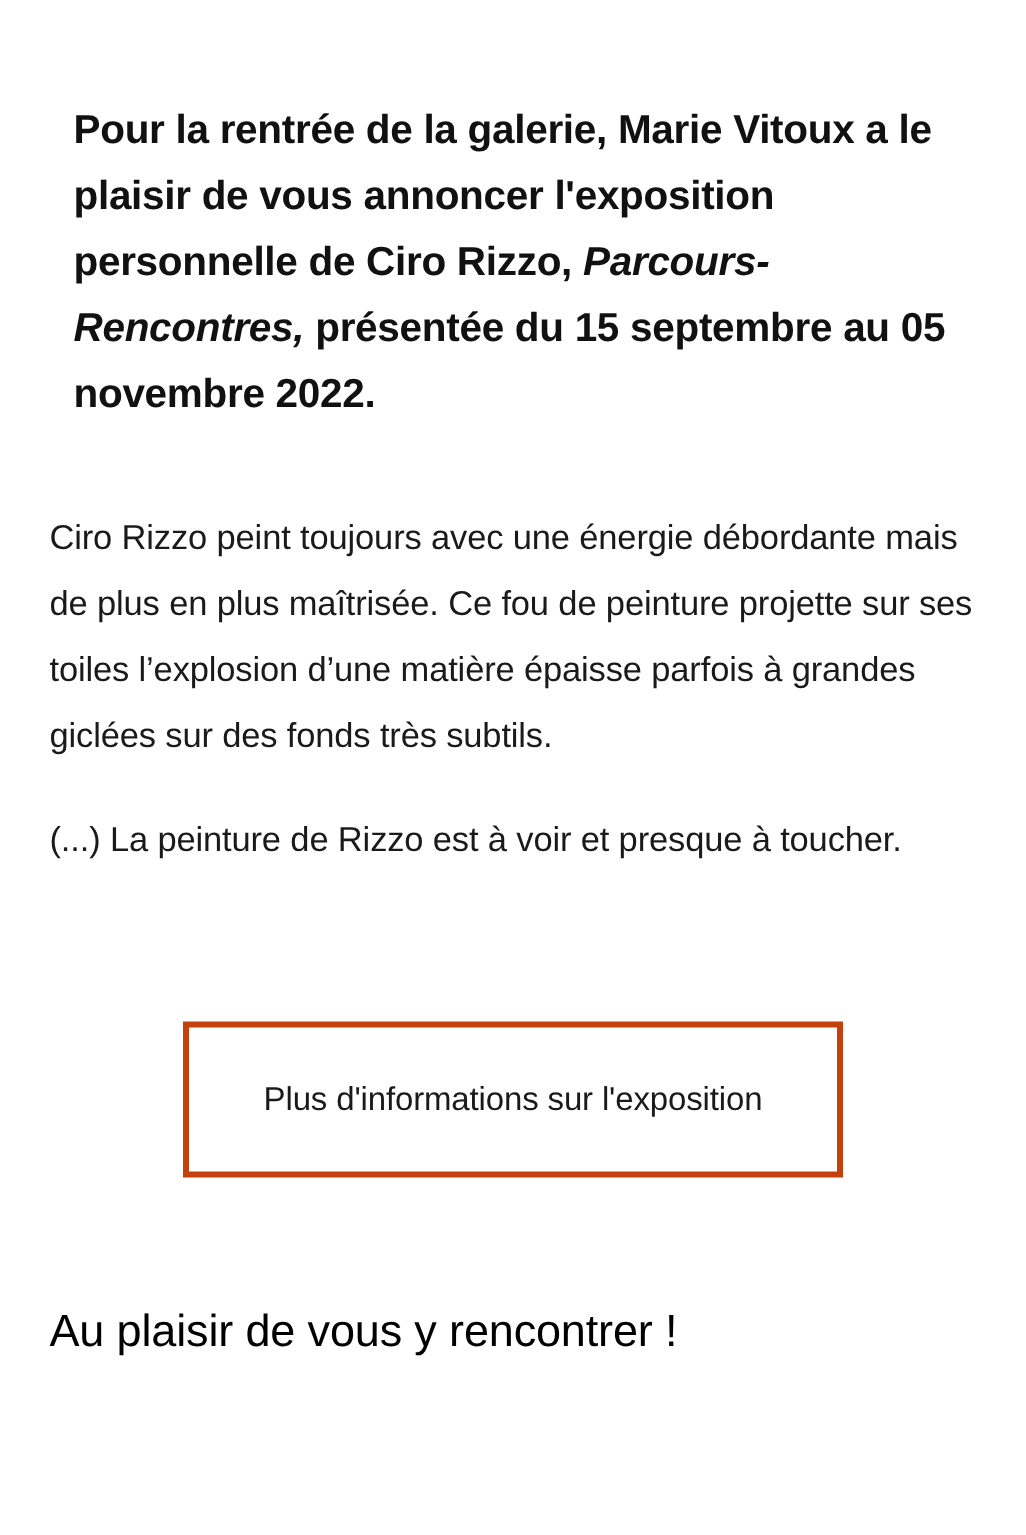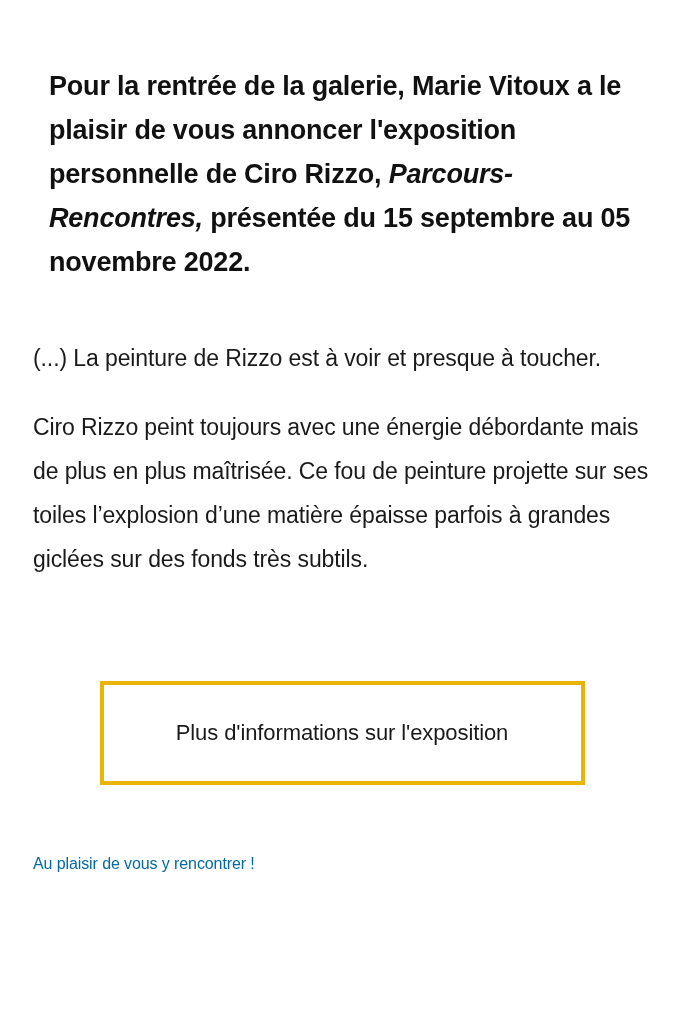--- a/index.html
+++ b/index.html
@@ -46,51 +46,51 @@
   .para + .para {
     margin-top: 25px;
   }
   .cta-wrap {
     margin-top: 100px;
     display: flex;
     justify-content: center;
   }
   .cta-button {
     display: inline-block;
-    border: 4px solid #eab308;
+    border: 4px solid #c2410c;
     background: #ffffff;
     color: #1a1a1a;
     font-size: 22px;
     line-height: 1;
     padding: 37px 36px 37px 36px;
     letter-spacing: -0.1px;
     text-align: center;
     cursor: pointer;
     font-family: "Liberation Sans", sans-serif;
     box-sizing: border-box;
-    width: 485px;
+    width: 440px;
   }
   .closing {
-    margin-top: 62px;
-    font-size: 16px;
+    margin-top: 86px;
+    font-size: 30px;
     line-height: 34px;
     letter-spacing: -0.1px;
-    color: #0369a1;
+    color: #000000;
   }
 </style>
 </head>
 <body>
 
 <div class="page">
 
   <h1 class="headline"><span>Pour la rentrée de la galerie, Marie Vitoux a le plaisir de vous annoncer l'exposition personnelle de Ciro Rizzo, </span><span class="italic">Parcours-Rencontres,</span><span> présentée du 15 septembre au 05 novembre 2022.</span></h1>
 
   <div class="body-block">
+    <p class="para">Ciro Rizzo peint toujours avec une énergie débordante mais de plus en plus maîtrisée. Ce fou de peinture projette sur ses toiles l’explosion d’une matière épaisse parfois à grandes giclées sur des fonds très subtils.</p>
     <p class="para">(...) La peinture de Rizzo est à voir et presque à toucher.</p>
-    <p class="para">Ciro Rizzo peint toujours avec une énergie débordante mais de plus en plus maîtrisée. Ce fou de peinture projette sur ses toiles l’explosion d’une matière épaisse parfois à grandes giclées sur des fonds très subtils.</p>
   </div>
 
   <div class="cta-wrap">
     <button class="cta-button">Plus d'informations sur l'exposition</button>
   </div>
 
   <div class="closing">Au plaisir de vous y rencontrer !</div>
 
 </div>
 

